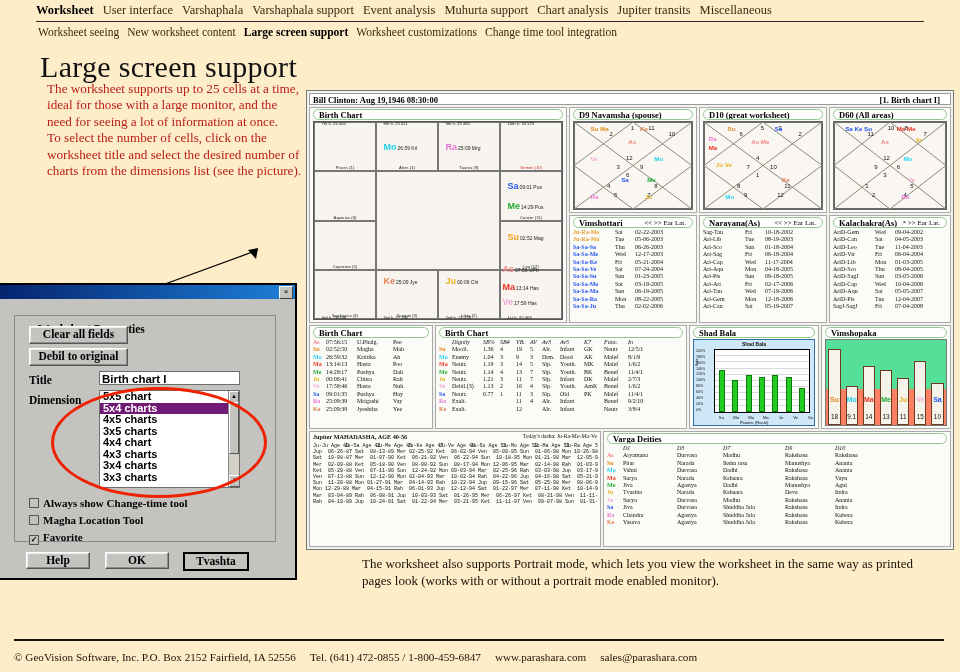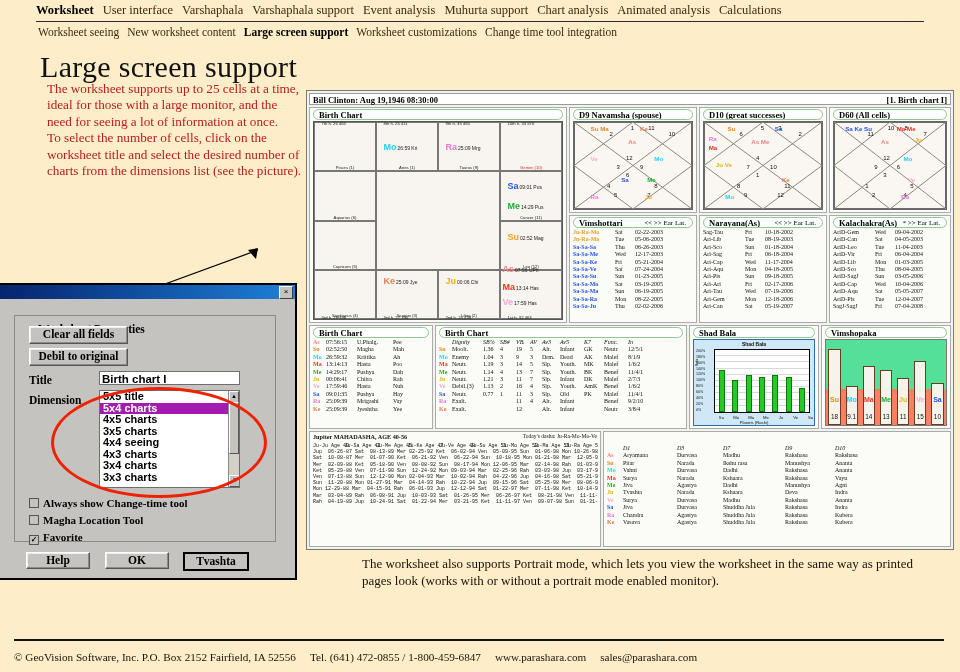--- a/index.html
+++ b/index.html
@@ -53,21 +53,21 @@
   #title-lbl{left:27px;top:73px;}
   #dim-lbl{left:27px;top:93px;}
   .title-input{position:absolute;left:97px;top:70px;width:141px;height:14px;
                background:#fff;border:1px solid #6e6e6e;font-size:11.5px;font-weight:bold;
                color:#000;padding-left:2px;line-height:14px;box-sizing:border-box;
                font-family:"Liberation Sans",sans-serif;}
   .listbox{position:absolute;left:97px;top:89px;width:141px;height:98px;background:#fff;
            border:1px solid #6e6e6e;overflow:hidden;box-sizing:border-box;}
   .lb-item{height:11.5px;line-height:11.5px;font-size:11px;font-weight:bold;color:#000;
            padding-left:3px;font-family:"Liberation Sans",sans-serif;white-space:nowrap;}
-  .lb-item.sel{background:#a21caf;color:#fff;}
+  .lb-item.sel{background:#701a75;color:#fff;}
   .lb-scroll{position:absolute;right:0;top:0;width:11px;height:100%;background:#d4d0c8;
              border-left:1px solid #8a8a8a;box-sizing:border-box;}
   .lb-arrow{height:10px;background:#c5c3c0;border:1px solid #fff;border-right-color:#555;
             border-bottom-color:#555;font-size:6px;text-align:center;line-height:9px;}
   .lb-thumb{position:absolute;top:11px;left:0;width:100%;height:52px;background:#c5c3c0;
             border:1px solid #fff;border-right-color:#555;border-bottom-color:#555;
             box-sizing:border-box;}
   .lb-arrow-b{position:absolute;bottom:0;left:0;width:100%;}
   .chk-row{position:absolute;font-size:11px;font-weight:bold;color:#000;white-space:nowrap;}
   .chk{display:inline-block;width:8px;height:8px;background:#c5c3c0;border:1px solid #555;
@@ -84,21 +84,21 @@
             border:3px solid #ee2200;border-radius:50%;pointer-events:none;}
 
   
   .ws{position:absolute;left:306px;top:90px;width:648px;height:460px;
       background:#f2f2ee;border:1px solid #777;box-sizing:border-box;
       font-family:"Liberation Sans",sans-serif;}
   .ws-head{position:absolute;left:2px;top:2px;right:2px;height:12px;
            border:1px solid #9a9a9a;background:#fff;font-size:8.5px;color:#000;
            font-family:"Liberation Serif",serif;padding-left:3px;line-height:12px;
            font-weight:bold;box-sizing:border-box;}
-  .ws-head .rightlab{float:right;margin-right:3px;}
+  .ws-head .rightlab{float:right;margin-right:10px;}
   .cell{position:absolute;background:#fbfbf7;border:1px solid #aaa;box-sizing:border-box;}
   .cell-title{position:absolute;left:3px;top:1px;right:3px;height:11px;
               border:1px solid #8fc98f;border-radius:7px;background:#fff;
               font-size:8.5px;font-weight:bold;color:#000;line-height:10px;
               padding-left:5px;font-family:"Liberation Serif",serif;box-sizing:border-box;
               white-space:nowrap;overflow:hidden;}
   .cell-title .hdr-r{float:right;margin-right:6px;font-weight:normal;font-size:7px;}
   .cell-body{position:absolute;left:3px;top:13px;right:3px;bottom:2px;overflow:hidden;}
 
   
@@ -155,21 +155,21 @@
   .caption{position:absolute;left:362px;top:555px;width:580px;font-size:13px;
            line-height:17px;color:#1a1208;}
   .footrule{position:absolute;left:14px;top:639px;width:930px;height:2px;background:#111;}
   .footer{position:absolute;left:14px;top:651px;font-size:11.2px;color:#1a1208;
           white-space:nowrap;}
   .footer span{margin-right:14px;}
 </style>
 </head>
 <body>
 
-<div class="topnav" id="topnav"><span class="active">Worksheet</span><span>User interface</span><span>Varshaphala</span><span>Varshaphala support</span><span>Event analysis</span><span>Muhurta support</span><span>Chart analysis</span><span>Animated analysis</span><span>Calculations</span></div>
+<div class="topnav" id="topnav"><span class="active">Worksheet</span><span>User interface</span><span>Varshaphala</span><span>Varshaphala support</span><span>Event analysis</span><span>Muhurta support</span><span>Chart analysis</span><span>Jupiter transits</span><span>Miscellaneous</span></div>
 <div class="navrule"></div>
 <div class="subnav" id="subnav"><span>Worksheet seeing</span><span>New worksheet content</span><span class="active">Large screen support</span><span>Worksheet customizations</span><span>Change time tool integration</span></div>
 
 <div class="page-title">Large screen support</div>
 <div class="lead" id="lead">
     <div>The worksheet supports up to 25 cells at a time, ideal for those with a large monitor, and the need for seeing a lot of information at once.</div>
     <div>To select the number of cells, click on the worksheet title and select the desired number of charts from the dimensions list (see the picture).</div>
   </div>
 
 <svg class="arrow-svg" width="150" height="55">
@@ -185,25 +185,25 @@
     <div class="group">
       <div class="group-lbl">Worksheet Properties</div>
     </div>
     <div class="btn" id="clear-btn">Clear all fields</div>
     <div class="btn" id="reset-btn">Debil to original</div>
     <div class="fld-lbl" id="title-lbl">Title</div>
     <div class="title-input">Birth chart I</div>
     <div class="fld-lbl" id="dim-lbl">Dimension</div>
     <div class="listbox">
       <div id="dim-list" style="position:absolute;left:0;top:0;right:11px;">
-          <div class="lb-item">5x5 title</div>
+          <div class="lb-item">5x5 chart</div>
           <div class="lb-item sel">5x4 charts</div>
           <div class="lb-item">4x5 charts</div>
           <div class="lb-item">3x5 charts</div>
-          <div class="lb-item">4x4 seeing</div>
+          <div class="lb-item">4x4 chart</div>
           <div class="lb-item">4x3 charts</div>
           <div class="lb-item">3x4 charts</div>
           <div class="lb-item">3x3 charts</div>
         </div>
       <div class="lb-scroll">
         <div class="lb-arrow">▲</div>
         <div class="lb-thumb"></div>
         <div class="lb-arrow lb-arrow-b">▼</div>
       </div>
     </div>
@@ -320,21 +320,21 @@
           <div class="dpl" style="left:14%;top:38%;color:#f0a8d8;">Ve</div>
           <div class="dpl" style="left:68%;top:38%;color:#22d3ee;">Mo</div>
           <div class="dpl" style="left:40%;top:62%;color:#2255ee;">Sa</div>
           <div class="dpl" style="left:62%;top:62%;color:#22aa33;">Me</div>
           <div class="dpl" style="left:14%;top:82%;color:#e878d8;">Ra</div>
           <div class="dpl" style="left:60%;top:82%;color:#e8b020;">Ju</div>
         </div>
       </div>
   </div>
   <div class="cell" style="left:392px;top:16px;width:128px;height:106px;">
-    <div class="cell-title">D10  (great successes)</div>
+    <div class="cell-title">D10  (great worksheet)</div>
     <div class="cell-body">
         <div class="dia" id="dia-d10">
           <svg width="118" height="87">
             <rect x="0.5" y="0.5" width="117" height="86" fill="none" stroke="#6b6b6b"></rect>
             <line x1="0" y1="0" x2="118" y2="87" stroke="#8a8a7a"></line>
             <line x1="118" y1="0" x2="0" y2="87" stroke="#8a8a7a"></line>
             <polygon points="59,0 118,43.5 59,87 0,43.5" fill="none" stroke="#8a8a7a"></polygon>
           </svg>
           <div class="dnum" style="left:48%;top:4%;">5</div>
           <div class="dnum" style="left:30%;top:10%;">6</div>
@@ -353,21 +353,21 @@
           <div class="dpl" style="left:4%;top:15%;color:#e878d8;">Ra</div>
           <div class="dpl" style="left:4%;top:25%;color:#ee3322;">Ma</div>
           <div class="dpl" style="left:40%;top:18%;color:#f08080;">As Me</div>
           <div class="dpl" style="left:10%;top:45%;color:#e8b020;">Ju Ve</div>
           <div class="dpl" style="left:66%;top:62%;color:#e08050;">Ke</div>
           <div class="dpl" style="left:18%;top:82%;color:#22d3ee;">Mo</div>
         </div>
       </div>
   </div>
   <div class="cell" style="left:522px;top:16px;width:122px;height:106px;">
-    <div class="cell-title">D60  (All cells)</div>
+    <div class="cell-title">D60  (All areas)</div>
     <div class="cell-body">
         <div class="dia" id="dia-d60">
           <svg width="112" height="87">
             <rect x="0.5" y="0.5" width="111" height="86" fill="none" stroke="#6b6b6b"></rect>
             <line x1="0" y1="0" x2="112" y2="87" stroke="#8a8a7a"></line>
             <line x1="112" y1="0" x2="0" y2="87" stroke="#8a8a7a"></line>
             <polygon points="56,0 112,43.5 56,87 0,43.5" fill="none" stroke="#8a8a7a"></polygon>
           </svg>
           <div class="dnum" style="left:48%;top:4%;">10</div>
           <div class="dnum" style="left:30%;top:10%;">11</div>
@@ -503,20 +503,21 @@
     <div style="position:absolute;left:3px;top:1px;right:3px;height:9px;font-size:6.2px;font-weight:bold;font-family:'Liberation Serif',serif;color:#111;white-space:nowrap;overflow:hidden;">
       <span style="float:right;font-weight:normal;font-size:5.6px;">Today's dasha:  Ju-Ra-Mo-Mo-Ve</span>
       <span>Jupiter MAHADASHA,  AGE 40-56</span>
     </div>
     <div style="position:absolute;left:3px;top:11px;right:2px;bottom:2px;overflow:hidden;">
       <div class="mono" id="mah-cols"><div><span style="display:inline-block;width:31.5px;">Ju-Ju Age 40</span><span style="display:inline-block;width:31.5px;">Ju-Sa Age 42</span><span style="display:inline-block;width:31.5px;">Ju-Me Age 45</span><span style="display:inline-block;width:31.5px;">Ju-Ke Age 47</span><span style="display:inline-block;width:31.5px;">Ju-Ve Age 48</span><span style="display:inline-block;width:31.5px;">Ju-Su Age 51</span><span style="display:inline-block;width:31.5px;">Ju-Mo Age 52</span><span style="display:inline-block;width:31.5px;">Ju-Ma Age 53</span><span style="display:inline-block;width:31.5px;">Ju-Ra Age 54</span></div></div>
       <div class="mono" id="mah-lines"><div>Jup  06-26-87 Sat  08-13-89 Mer 02-25-92 Ket  06-02-94 Ven  05-09-95 Sun  01-06-98 Mon 10-26-98 Mar  02-25-00 Rah  01-31-01</div><div>Sat  10-08-87 Mer  01-07-90 Ket  06-21-92 Ven  06-22-94 Sun  10-18-95 Mon 01-21-98 Mar  12-05-98 Rah  03-16-00 Jup  06-11-01</div><div>Mer  02-09-88 Ket  05-18-90 Ven  08-08-92 Sun  08-17-94 Mon 12-06-95 Mar  02-14-98 Rah  01-03-99 Jup  05-06-00 Sat  10-06-01</div><div>Ket  05-29-88 Ven  07-11-90 Sun  12-24-92 Mon 09-03-94 Mar  02-25-96 Rah  03-03-98 Jup  03-17-99 Sat  06-20-00 Mer  02-22-02</div><div>Ven  07-13-88 Sun  12-12-90 Mon 02-04-93 Mar  10-02-94 Rah  04-22-96 Jup  04-16-98 Sat  05-21-99 Mer  08-13-00 Ket  06-26-02</div><div>Sun  11-20-88 Mon 01-27-91 Mar  04-14-93 Rah  10-22-94 Jup  09-15-96 Sat  05-25-98 Mer  08-06-99 Ket  09-30-00 Ven  08-16-02</div><div>Mon 12-29-88 Mar  04-15-91 Rah  06-01-93 Jup  12-12-94 Sat  01-22-97 Mer  07-11-98 Ket  10-14-99 Ven  10-20-00 Sun  01-09-03</div><div>Mar  03-04-89 Rah  06-08-91 Jup  10-03-93 Sat  01-26-95 Mer  06-26-97 Ket  08-21-98 Ven  11-11-99 Sun  12-16-00 Mon 02-22-03</div><div>Rah  04-19-89 Jup  10-24-91 Sat  01-22-94 Mer  03-21-95 Ket  11-11-97 Ven  09-07-98 Sun  01-31-00 Mon 01-02-01 Mar  05-06-03</div></div>
     </div>
   </div>
   <div class="cell" style="left:296px;top:340px;width:348px;height:116px;">
+    <div class="cell-title">Varga Deities</div>
     <div class="cell-body">
         <div class="ttab" id="tab-varga"><div class="hd"><span style="display:inline-block;width:16px;"></span><span style="display:inline-block;width:54px;">D1</span><span style="display:inline-block;width:46px;">D3</span><span style="display:inline-block;width:62px;">D7</span><span style="display:inline-block;width:50px;">D9</span><span style="display:inline-block;width:50px;">D10</span></div><div><span style="color:#f08080;font-weight:bold;display:inline-block;width:16px;">As</span><span style="display:inline-block;width:54px;">Aryamana</span><span style="display:inline-block;width:46px;">Durvasa</span><span style="display:inline-block;width:62px;">Madhu</span><span style="display:inline-block;width:50px;">Rakshasa</span><span style="display:inline-block;width:50px;">Rakshasa</span></div><div><span style="color:#e08a20;font-weight:bold;display:inline-block;width:16px;">Su</span><span style="display:inline-block;width:54px;">Pitar</span><span style="display:inline-block;width:46px;">Narada</span><span style="display:inline-block;width:62px;">Ikshu rasa</span><span style="display:inline-block;width:50px;">Manushya</span><span style="display:inline-block;width:50px;">Ananta</span></div><div><span style="color:#22d3ee;font-weight:bold;display:inline-block;width:16px;">Mo</span><span style="display:inline-block;width:54px;">Vahni</span><span style="display:inline-block;width:46px;">Durvasa</span><span style="display:inline-block;width:62px;">Dadhi</span><span style="display:inline-block;width:50px;">Rakshasa</span><span style="display:inline-block;width:50px;">Ananta</span></div><div><span style="color:#ee3322;font-weight:bold;display:inline-block;width:16px;">Ma</span><span style="display:inline-block;width:54px;">Surya</span><span style="display:inline-block;width:46px;">Narada</span><span style="display:inline-block;width:62px;">Kshaara</span><span style="display:inline-block;width:50px;">Rakshasa</span><span style="display:inline-block;width:50px;">Vayu</span></div><div><span style="color:#22aa33;font-weight:bold;display:inline-block;width:16px;">Me</span><span style="display:inline-block;width:54px;">Jiva</span><span style="display:inline-block;width:46px;">Agastya</span><span style="display:inline-block;width:62px;">Dadhi</span><span style="display:inline-block;width:50px;">Manushya</span><span style="display:inline-block;width:50px;">Agni</span></div><div><span style="color:#e8b020;font-weight:bold;display:inline-block;width:16px;">Ju</span><span style="display:inline-block;width:54px;">Tvashta</span><span style="display:inline-block;width:46px;">Narada</span><span style="display:inline-block;width:62px;">Kshaara</span><span style="display:inline-block;width:50px;">Deva</span><span style="display:inline-block;width:50px;">Indra</span></div><div><span style="color:#f0a8d8;font-weight:bold;display:inline-block;width:16px;">Ve</span><span style="display:inline-block;width:54px;">Surya</span><span style="display:inline-block;width:46px;">Durvasa</span><span style="display:inline-block;width:62px;">Madhu</span><span style="display:inline-block;width:50px;">Rakshasa</span><span style="display:inline-block;width:50px;">Ananta</span></div><div><span style="color:#2255ee;font-weight:bold;display:inline-block;width:16px;">Sa</span><span style="display:inline-block;width:54px;">Jiva</span><span style="display:inline-block;width:46px;">Durvasa</span><span style="display:inline-block;width:62px;">Shuddha Jala</span><span style="display:inline-block;width:50px;">Rakshasa</span><span style="display:inline-block;width:50px;">Indra</span></div><div><span style="color:#e878d8;font-weight:bold;display:inline-block;width:16px;">Ra</span><span style="display:inline-block;width:54px;">Chandra</span><span style="display:inline-block;width:46px;">Agastya</span><span style="display:inline-block;width:62px;">Shuddha Jala</span><span style="display:inline-block;width:50px;">Rakshasa</span><span style="display:inline-block;width:50px;">Kubera</span></div><div><span style="color:#e08050;font-weight:bold;display:inline-block;width:16px;">Ke</span><span style="display:inline-block;width:54px;">Vasava</span><span style="display:inline-block;width:46px;">Agastya</span><span style="display:inline-block;width:62px;">Shuddha Jala</span><span style="display:inline-block;width:50px;">Rakshasa</span><span style="display:inline-block;width:50px;">Kubera</span></div></div>
       </div>
   </div>
 </div>
 
 <div class="caption">The worksheet also supports Portrait mode, which lets you view the worksheet in the same way as printed pages look (works with or without a portrait mode enabled monitor).</div>
 <div class="footrule"></div>
 <div class="footer" id="footer"><span>© GeoVision Software, Inc. P.O. Box 2152 Fairfield, IA 52556</span><span>Tel. (641) 472-0855 / 1-800-459-6847</span><span>www.parashara.com</span><span>sales@parashara.com</span></div>
 

